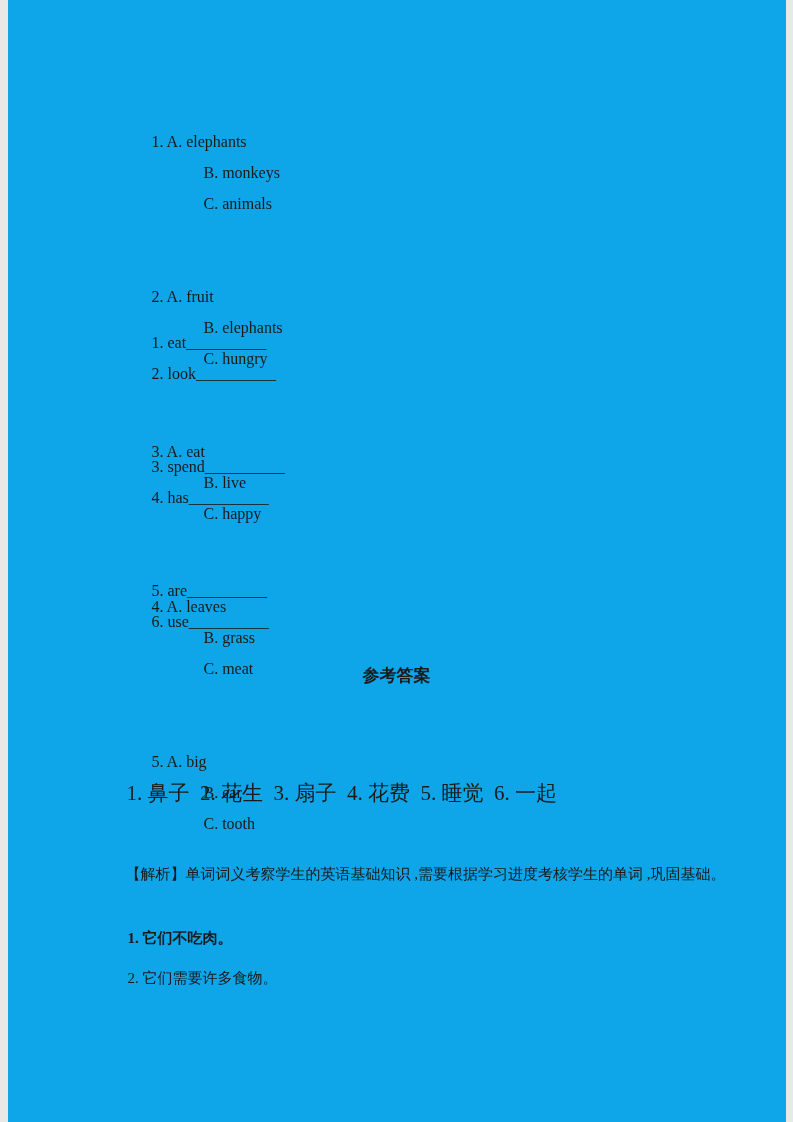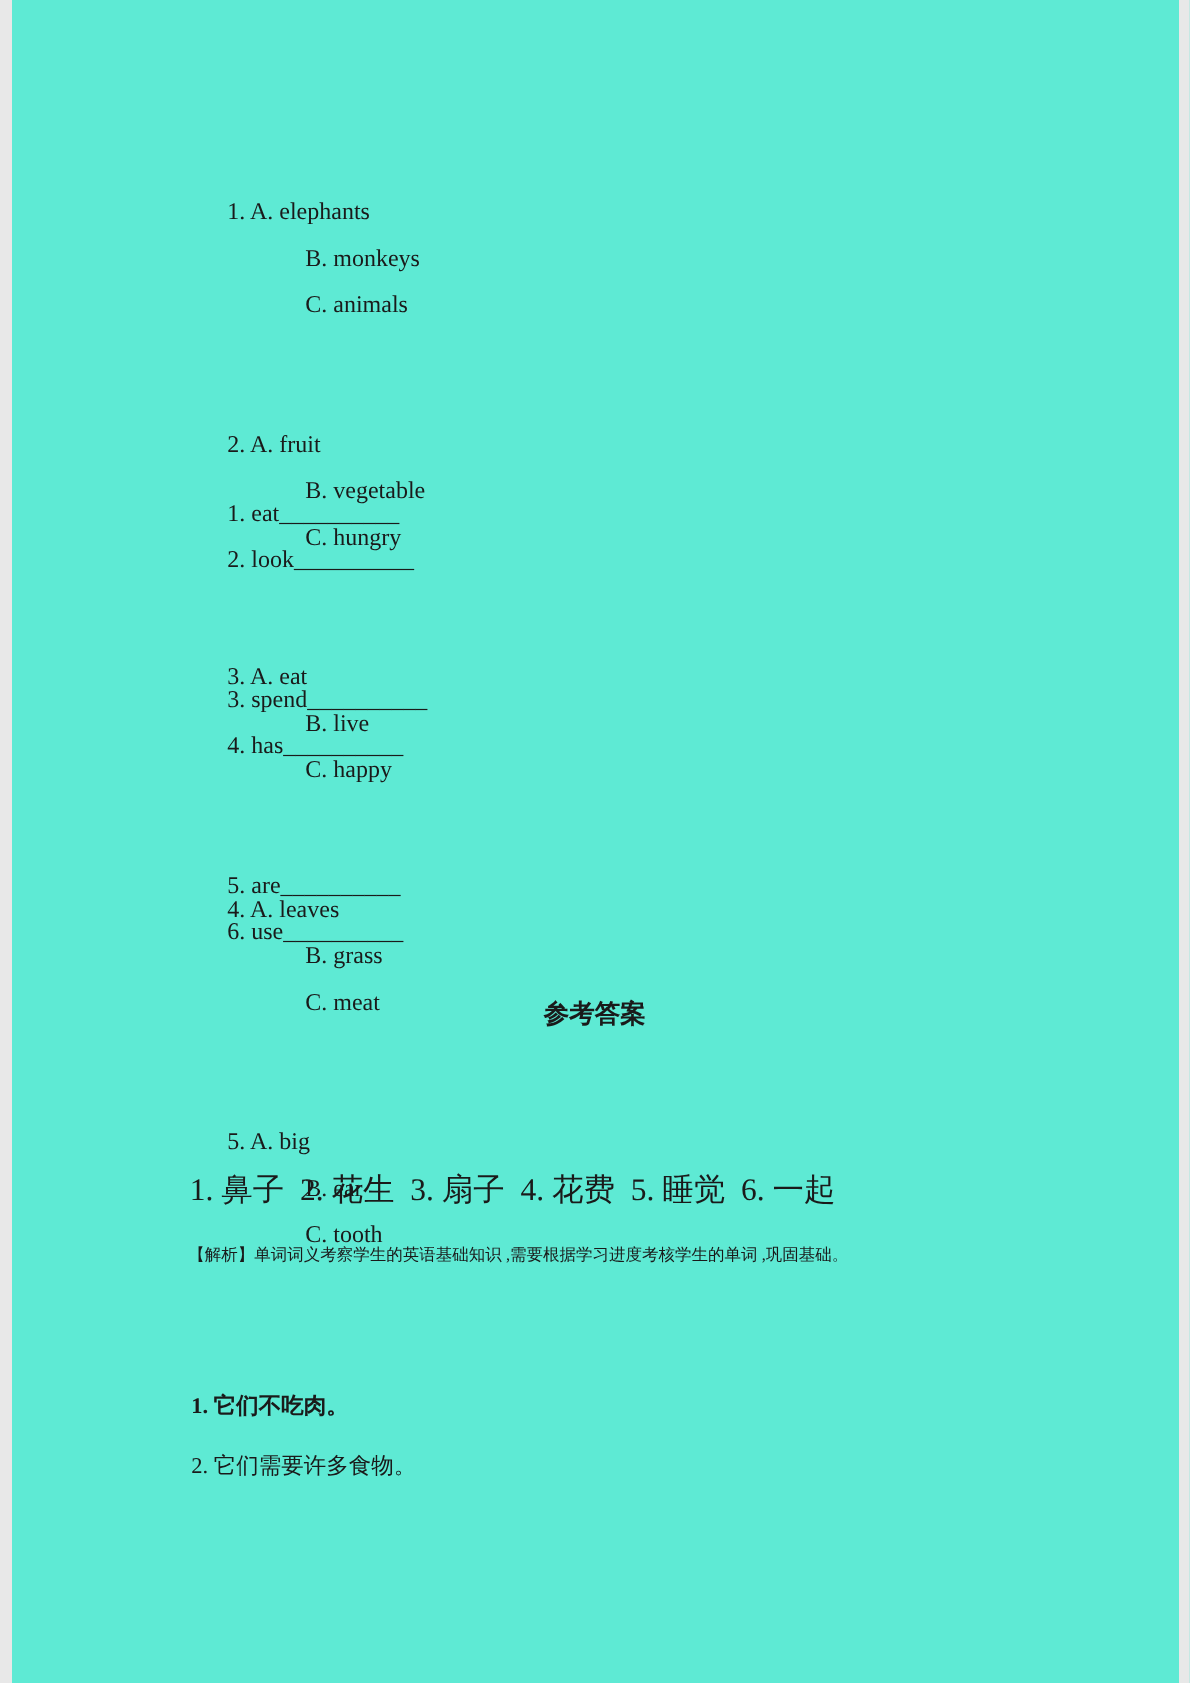--- a/index.html
+++ b/index.html
@@ -5,21 +5,21 @@
   html, body {
     margin: 0;
     padding: 0;
     background: #e8e8e8;
   }
   .page {
     position: relative;
     width: 778px;
     height: 1122px;
     margin: 0 auto;
-    background: #5eead4;
+    background: #0ea5e9;
     font-family: "Liberation Serif", "DejaVu Serif", serif;
     color: #1a1a1a;
     overflow: hidden;
   }
   
   .mc-section {
     position: absolute;
     left: 120px;
     top: 95px;
   }
@@ -64,23 +64,23 @@
     left: 119px;
     top: 781px;
     margin: 0;
     font-size: 21px;
     line-height: 24px;
     white-space: pre;
   }
   .analysis-line {
     position: absolute;
     left: 118px;
-    top: 825px;
+    top: 862px;
     margin: 0;
-    font-size: 11px;
+    font-size: 15px;
     line-height: 24px;
     white-space: pre;
   }
   .sentence {
     position: absolute;
     left: 120px;
     margin: 0;
     font-size: 15px;
     line-height: 24px;
     white-space: pre;
@@ -94,21 +94,21 @@
 <div class="page">
 
   <section class="mc-section">
     <div class="mc-row">
       <span class="mc-opt">1. A. elephants</span>
       <span class="mc-opt">B. monkeys</span>
       <span class="mc-opt">C. animals</span>
     </div>
     <div class="mc-row">
       <span class="mc-opt">2. A. fruit</span>
-      <span class="mc-opt">B. vegetable</span>
+      <span class="mc-opt">B. elephants</span>
       <span class="mc-opt">C. hungry</span>
     </div>
     <div class="mc-row">
       <span class="mc-opt">3. A. eat</span>
       <span class="mc-opt">B. live</span>
       <span class="mc-opt">C. happy</span>
     </div>
     <div class="mc-row">
       <span class="mc-opt">4. A. leaves</span>
       <span class="mc-opt">B. grass</span>

